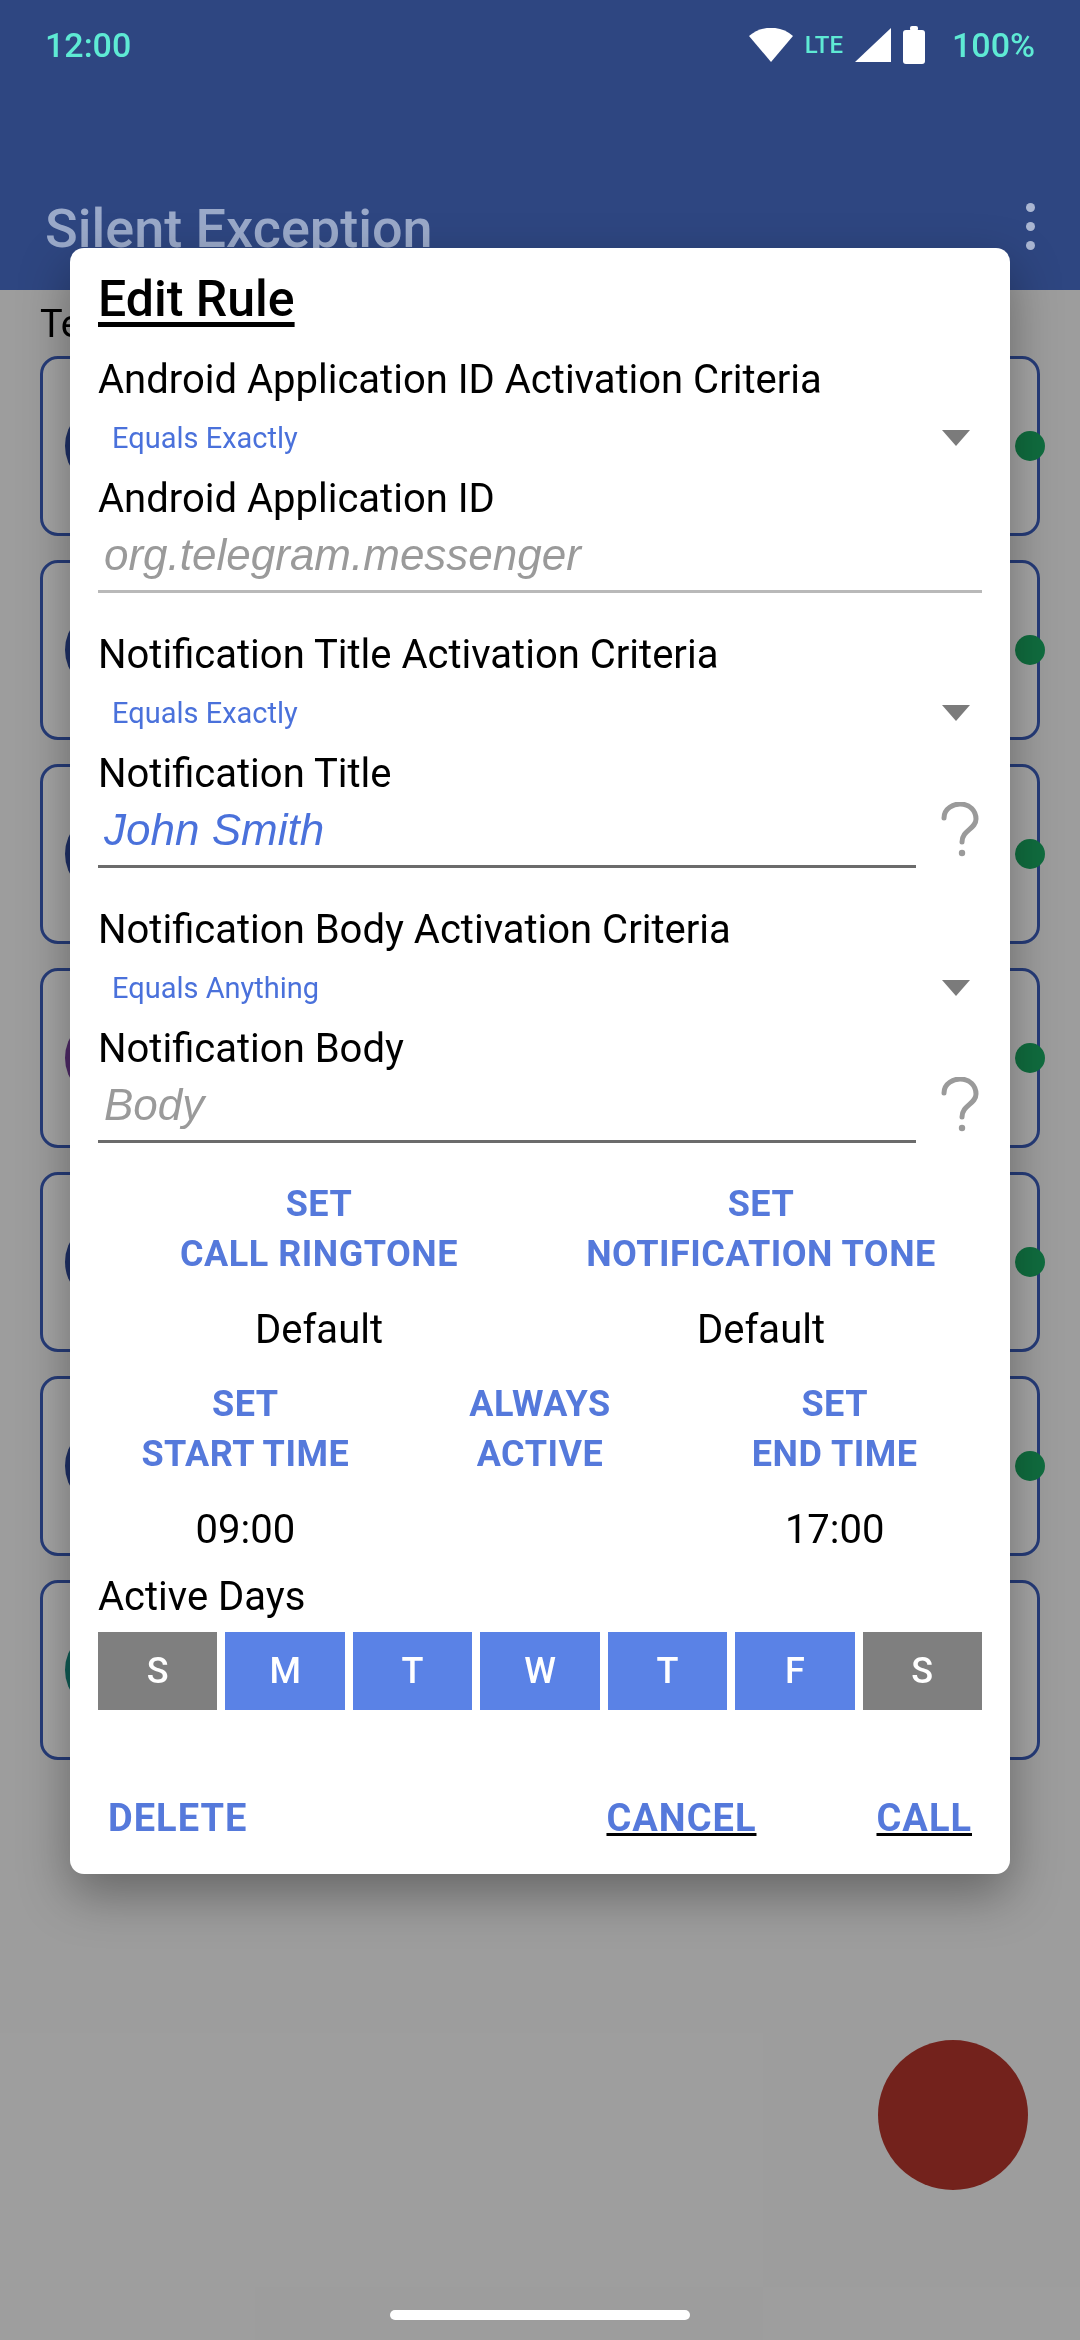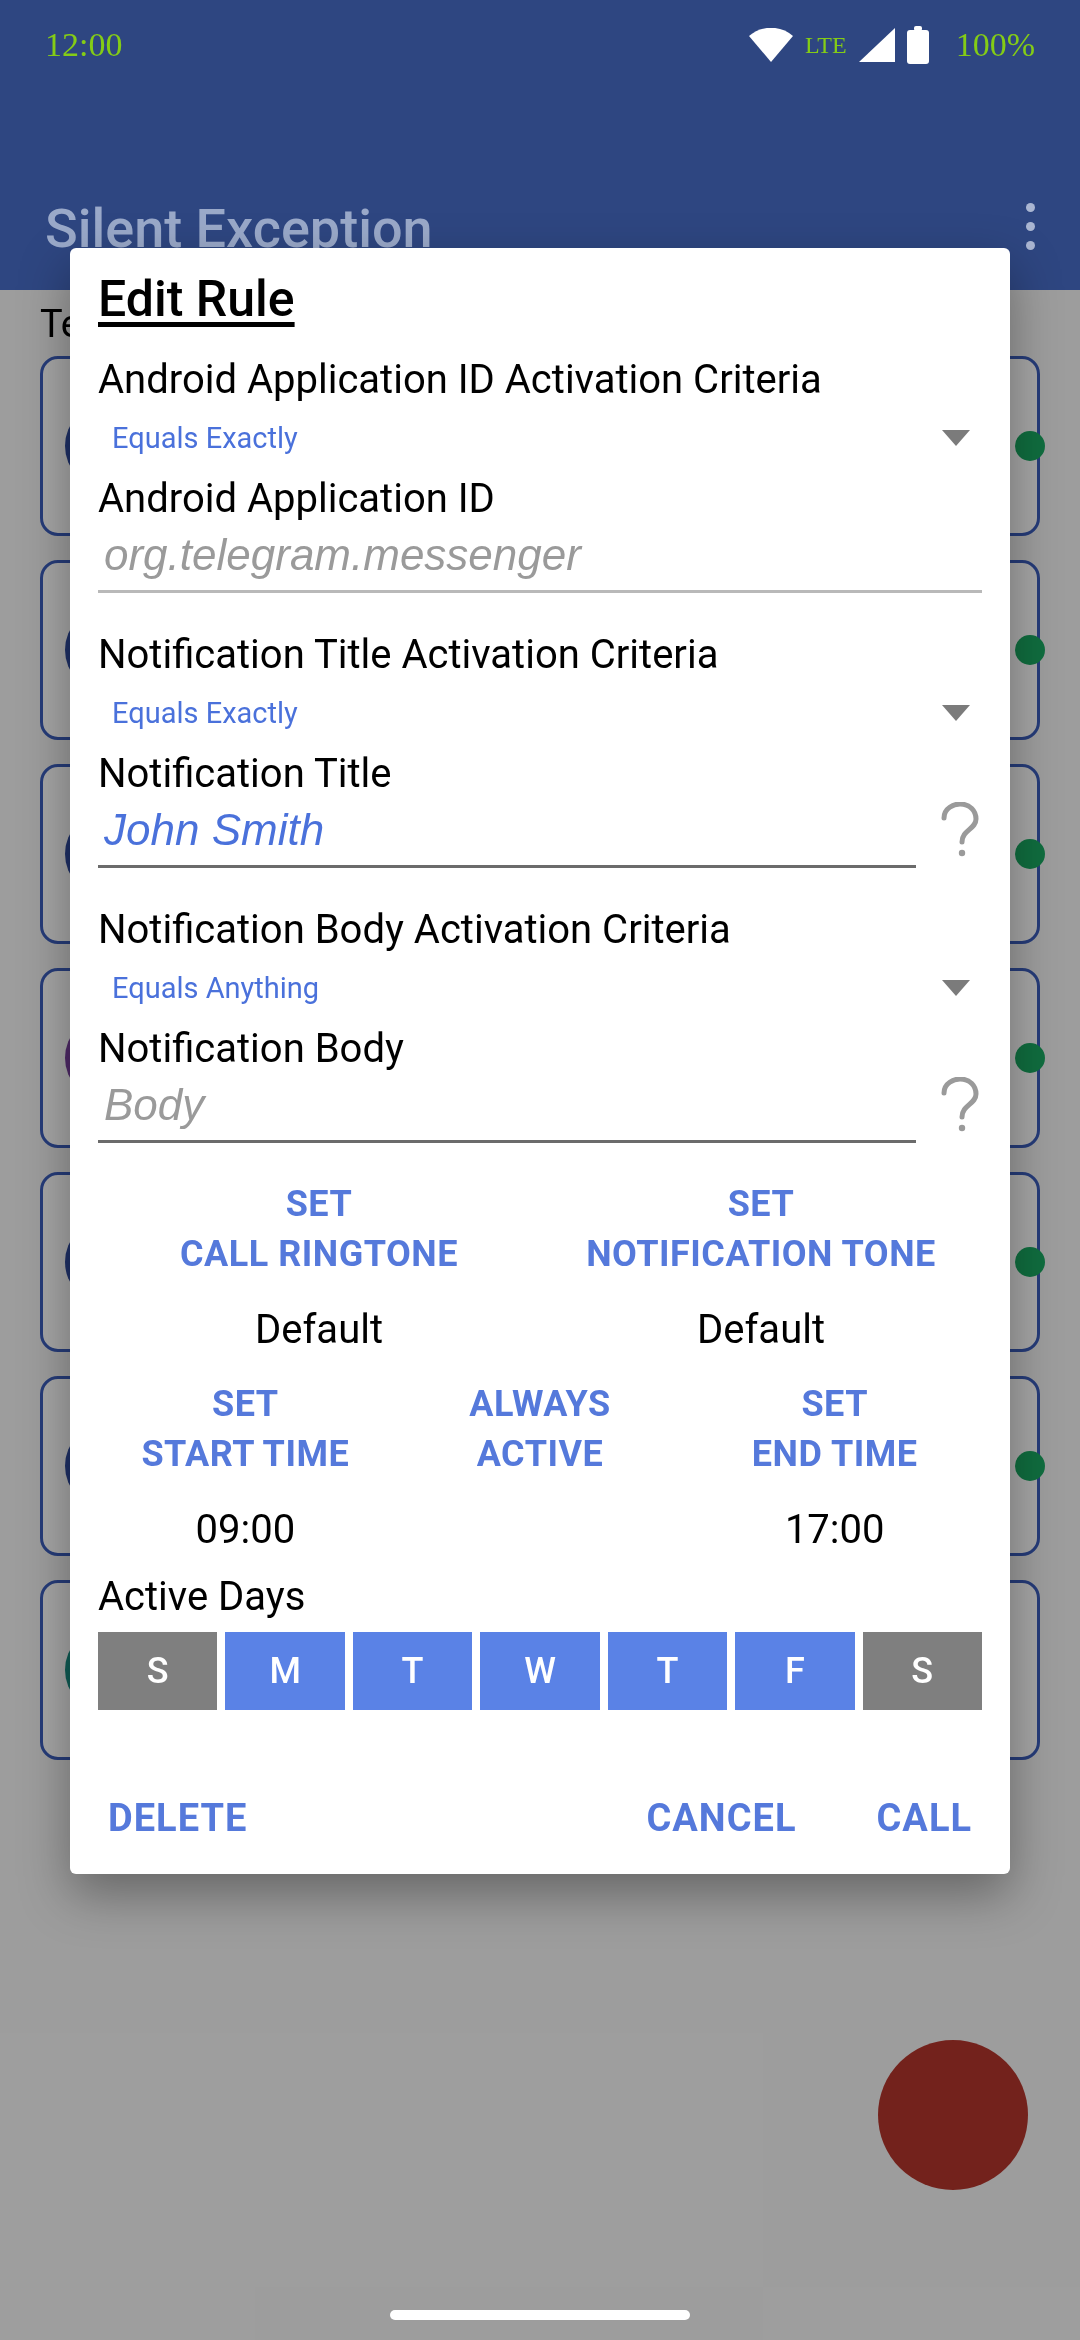--- a/index.html
+++ b/index.html
@@ -2,21 +2,21 @@
 <html><head>
 <meta charset="utf-8">
 <style>
   * { box-sizing: border-box; margin: 0; padding: 0; }
   html, body { width: 1080px; height: 2340px; overflow: hidden; font-family: Roboto, Arial, sans-serif; }
   body { background: #2e4681; position: relative; }
 
   
   .statusbar {
     height: 90px; display: flex; align-items: center; justify-content: space-between;
-    padding: 0 45px; color: #84cc16; font-size: 34px; font-weight: 500; font-family: Liberation Serif, serif;
+    padding: 0 45px; color: #5eead4; font-size: 34px; font-weight: 500;
   }
   .status-right { display: flex; align-items: center; gap: 12px; }
   .status-right svg { display: block; }
 
   
   .appbar {
     height: 200px; display: flex; align-items: flex-end; justify-content: space-between;
     padding: 0 45px 30px; color: #90a0c0;
   }
   .app-title { font-size: 54px; font-weight: 500; color: #9aa9c9; }
@@ -45,21 +45,21 @@
   .bg-card .t2 { font-size: 34px; color: #2e58c9; }
   .bg-card .dot-r { position: absolute; right: -8px; top: 50%; transform: translateY(-50%); width: 30px; height: 30px; border-radius: 50%; background: #1aa861; }
   .fab {
     position: absolute; right: 52px; bottom: 150px; width: 150px; height: 150px; border-radius: 50%;
     background: #b1352c;
   }
 
   
   .dialog {
     position: absolute; left: 70px; right: 70px; top: 248px;
-    background: #fff; border-radius: 6px; padding: 22px 28px 34px;
+    background: #fff; border-radius: 14px; padding: 22px 28px 34px;
     box-shadow: 0 20px 50px rgba(0,0,0,0.35);
     display: flex; flex-direction: column;
   }
   .dlg-title {
     font-size: 50px; font-weight: 500; color: #000; text-decoration: underline;
     text-underline-offset: 6px; margin: 0 0 18px 0;
   }
   .field-label { font-size: 40px; color: #000; margin-top: 10px; }
   .select-row {
     display: flex; align-items: center; justify-content: space-between;
@@ -94,21 +94,21 @@
     flex: 1; height: 78px; display: flex; align-items: center; justify-content: center;
     font-size: 36px; font-weight: 500; color: #fff;
   }
   .day-box.on { background: #5a82e6; }
   .day-box.off { background: #7f7f7f; }
 
   .dialog-actions {
     display: flex; justify-content: space-between; align-items: center;
     margin-top: 86px; padding: 0 10px;
   }
-  .dialog-actions .right { display: flex; gap: 80px; }
+  .dialog-actions .right { display: flex; gap: 120px; text-decoration: underline; }
   .act-btn { font-size: 38px; font-weight: 700; color: #5579db; letter-spacing: 1px; }
 
   
   .navpill {
     position: absolute; bottom: 20px; left: 50%; transform: translateX(-50%);
     width: 300px; height: 10px; background: #fff; border-radius: 10px;
   }
 </style>
 </head>
 <body>

